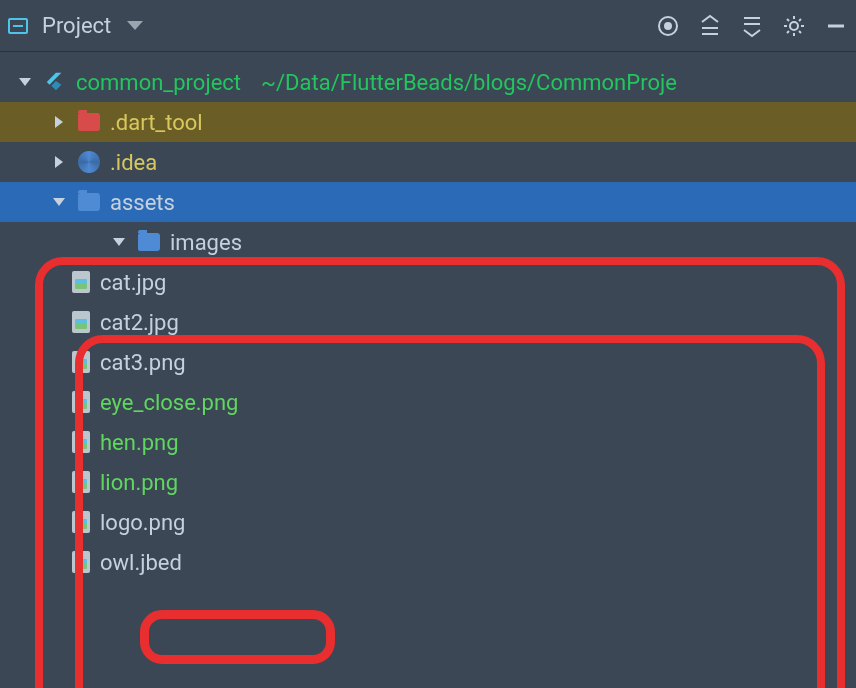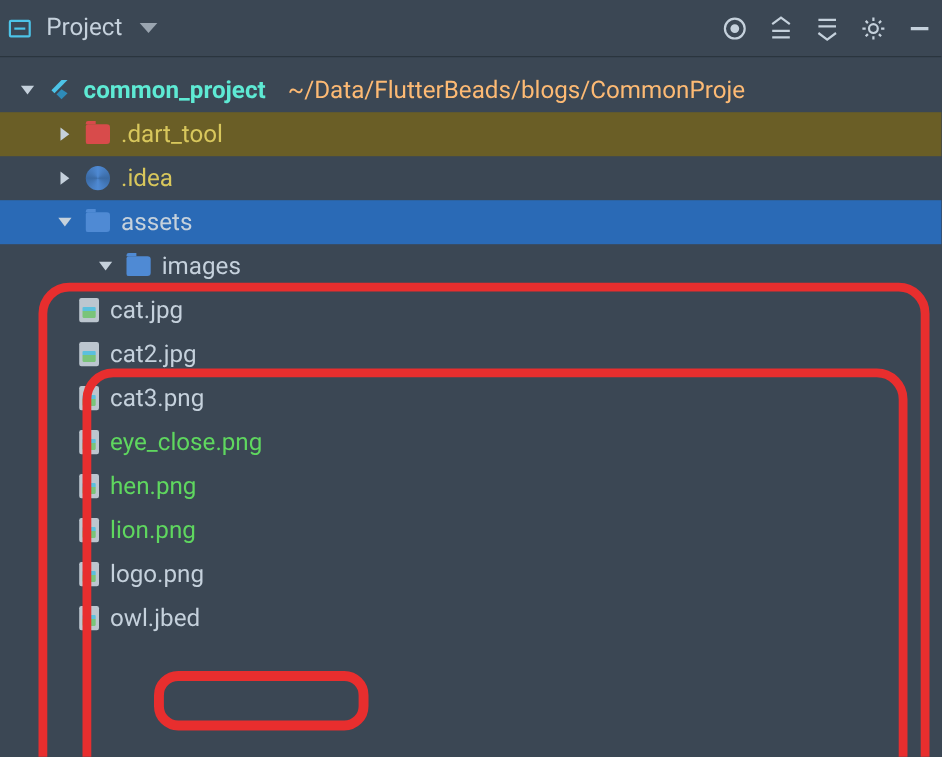--- a/index.html
+++ b/index.html
@@ -57,21 +57,21 @@
       padding-left: 16px;
       gap: 10px;
       white-space: nowrap;
       position: relative;
     }
     .tree-row.selected-olive { background: #6a5e26; }
     .tree-row.selected-blue { background: #2a6ab6; }
     .indent-0 { padding-left: 16px; }
     .indent-1 { padding-left: 50px; }
     .indent-2 { padding-left: 86px; }
-    .indent-3 { padding-left: 87px; }
+    .indent-3 { padding-left: 110px; }
     .indent-file { padding-left: 72px; }
     .chevron {
       width: 18px; height: 18px;
       display: flex; align-items: center; justify-content: center;
       flex-shrink: 0;
     }
     .chevron.right::before {
       content: '';
       width: 0; height: 0;
       border-top: 6px solid transparent;
@@ -119,24 +119,24 @@
     }
     .image-file-icon::after {
       content: '';
       position: absolute;
       left: 3px; top: 8px;
       width: 12px; height: 10px;
       background: linear-gradient(180deg, #5bc0de 40%, #7ac47a 40%);
       border-radius: 1px;
     }
     .label { font-size: 22px; }
-    .label.bold { font-weight: 700; color: #5eead4; }
+    .label.bold { font-weight: 400; color: #22c55e; }
     .label.olive { color: #d8c75c; }
     .label.green { color: #5fd75f; }
-    .path-text { color: #fdba74; font-size: 22px; margin-left: 10px; }
+    .path-text { color: #22c55e; font-size: 22px; margin-left: 10px; }
     .highlight-box {
       position: absolute;
       border: 8px solid #e82e2e;
       border-radius: 28px;
       pointer-events: none;
       z-index: 5;
     }
     .box-outer { top: 205px; left: 35px; width: 810px; height: 480px; }
     .box-inner { top: 283px; left: 75px; width: 750px; height: 380px; }
     .box-lion { top: 558px; left: 140px; width: 195px; height: 54px; border-width: 9px; border-radius: 22px; }

